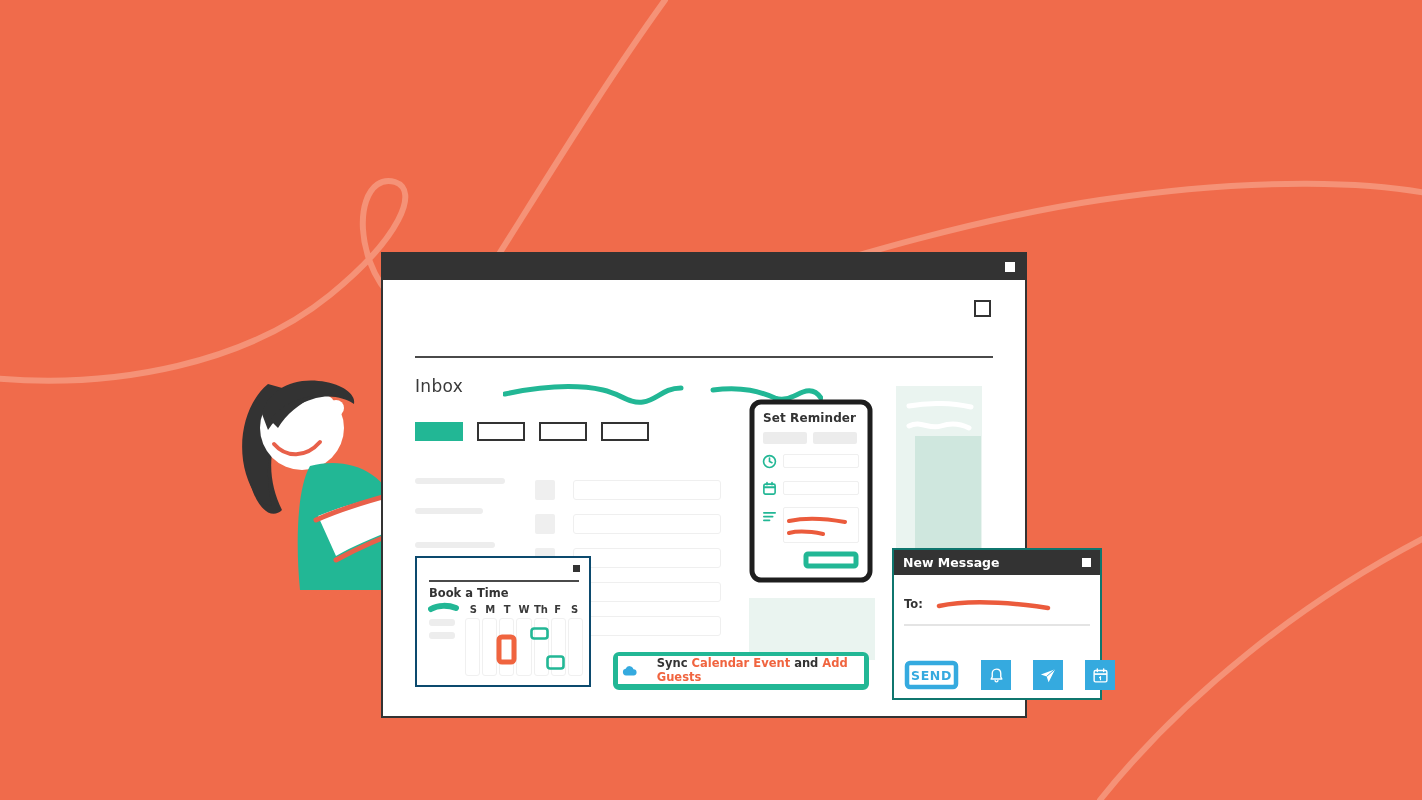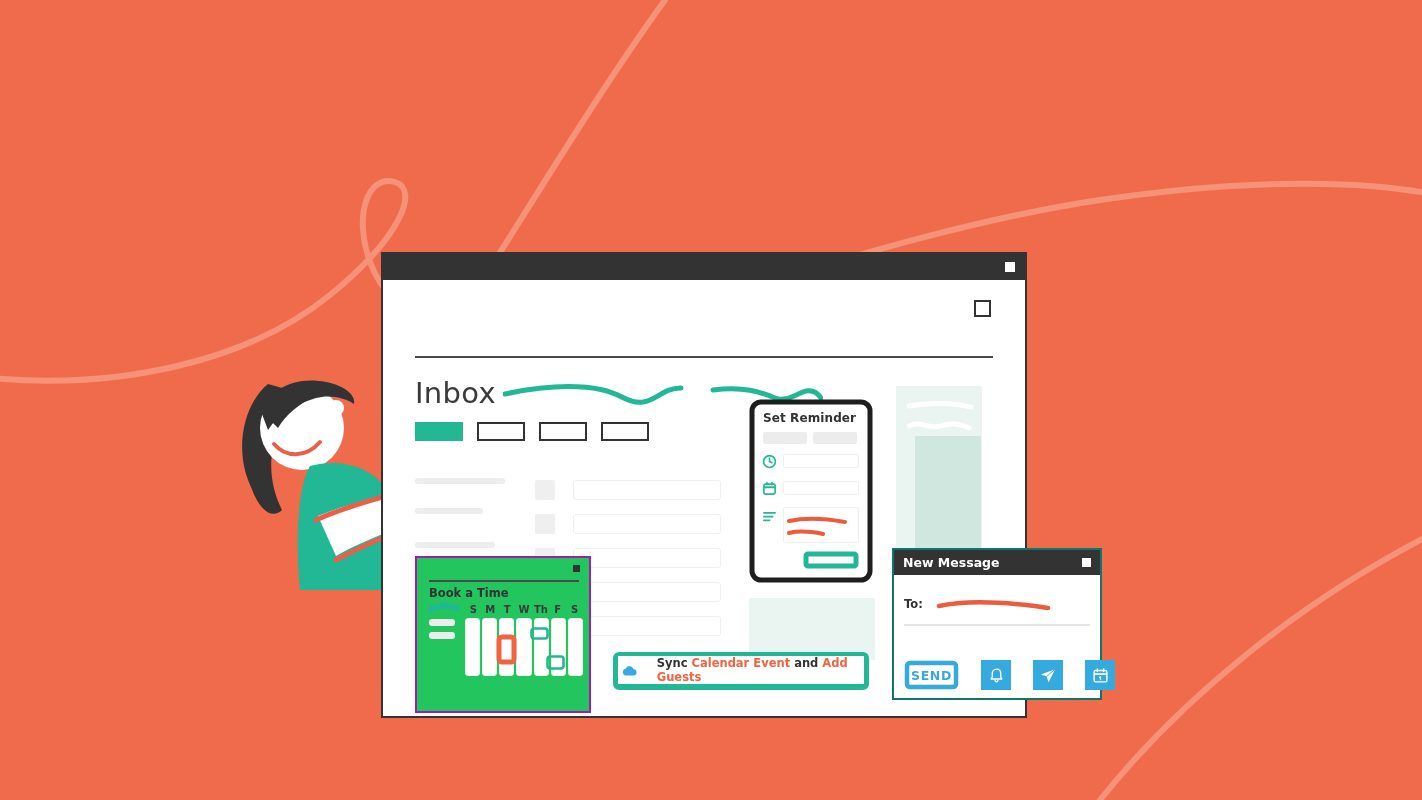--- a/index.html
+++ b/index.html
@@ -47,21 +47,21 @@
   .top-checkbox {
     position:absolute; right:34px; top:20px;
     width:17px; height:17px; border:2.5px solid #333333; background:#fff;
   }
   .divider {
     position:absolute; left:32px; top:76px; width:578px; height:2px; background:#4a4a4a;
   }
 
   .inbox-title {
     position:absolute; left:32px; top:96px;
-    font-size:29px; color:#3a3a3a; font-weight:400;
+    font-size:17px; color:#3a3a3a; font-weight:400;
     letter-spacing:0.3px;
     font-family:"DejaVu Sans", sans-serif;
   }
 
   .tabs { position:absolute; left:32px; top:142px; display:flex; gap:14px; }
   .tab { width:48px; height:19px; border:2px solid #333333; background:#fff; }
   .tab.active { background:#22B795; border-color:#22B795; }
 
   
   .faint-line { position:absolute; height:6px; background:#EDEDED; border-radius:3px; }
@@ -80,22 +80,22 @@
   .rem-chip { position:absolute; top:33px; height:12px; background:#ECECEC; border-radius:2px; }
   .rem-field { position:absolute; height:14px; border:1.5px solid #EFEFEF; border-radius:2px; background:#fff; }
   .rem-box { position:absolute; border:1.5px solid #EFEFEF; border-radius:2px; background:#fff; }
 
   
   .green-pale { position:absolute; background:#EAF4F0; }
   .green-mid  { position:absolute; background:#CFE7DE; }
 
   
   .booktime {
-    position:absolute; left:415px; top:556px; width:176px; height:157px;
-    background:#22c55e; border:2px solid #a21caf;
+    position:absolute; left:415px; top:556px; width:176px; height:131px;
+    background:#ffffff; border:2px solid #0c4a6e;
   }
   .bt-dot { position:absolute; right:9px; top:7px; width:7px; height:7px; background:#333; }
   .bt-rule { position:absolute; left:12px; top:22px; width:150px; height:2px; background:#4a4a4a; }
   .bt-title {
     position:absolute; left:12px; top:28px; font-size:11.5px; font-weight:700; color:#333;
     font-family:"DejaVu Sans", sans-serif;
   }
   .bt-daylabels { position:absolute; left:48px; top:46px; width:118px; display:flex; }
   .bt-daylabels span {
     flex:1; text-align:center; font-size:10px; font-weight:700; color:#3a3a3a;

